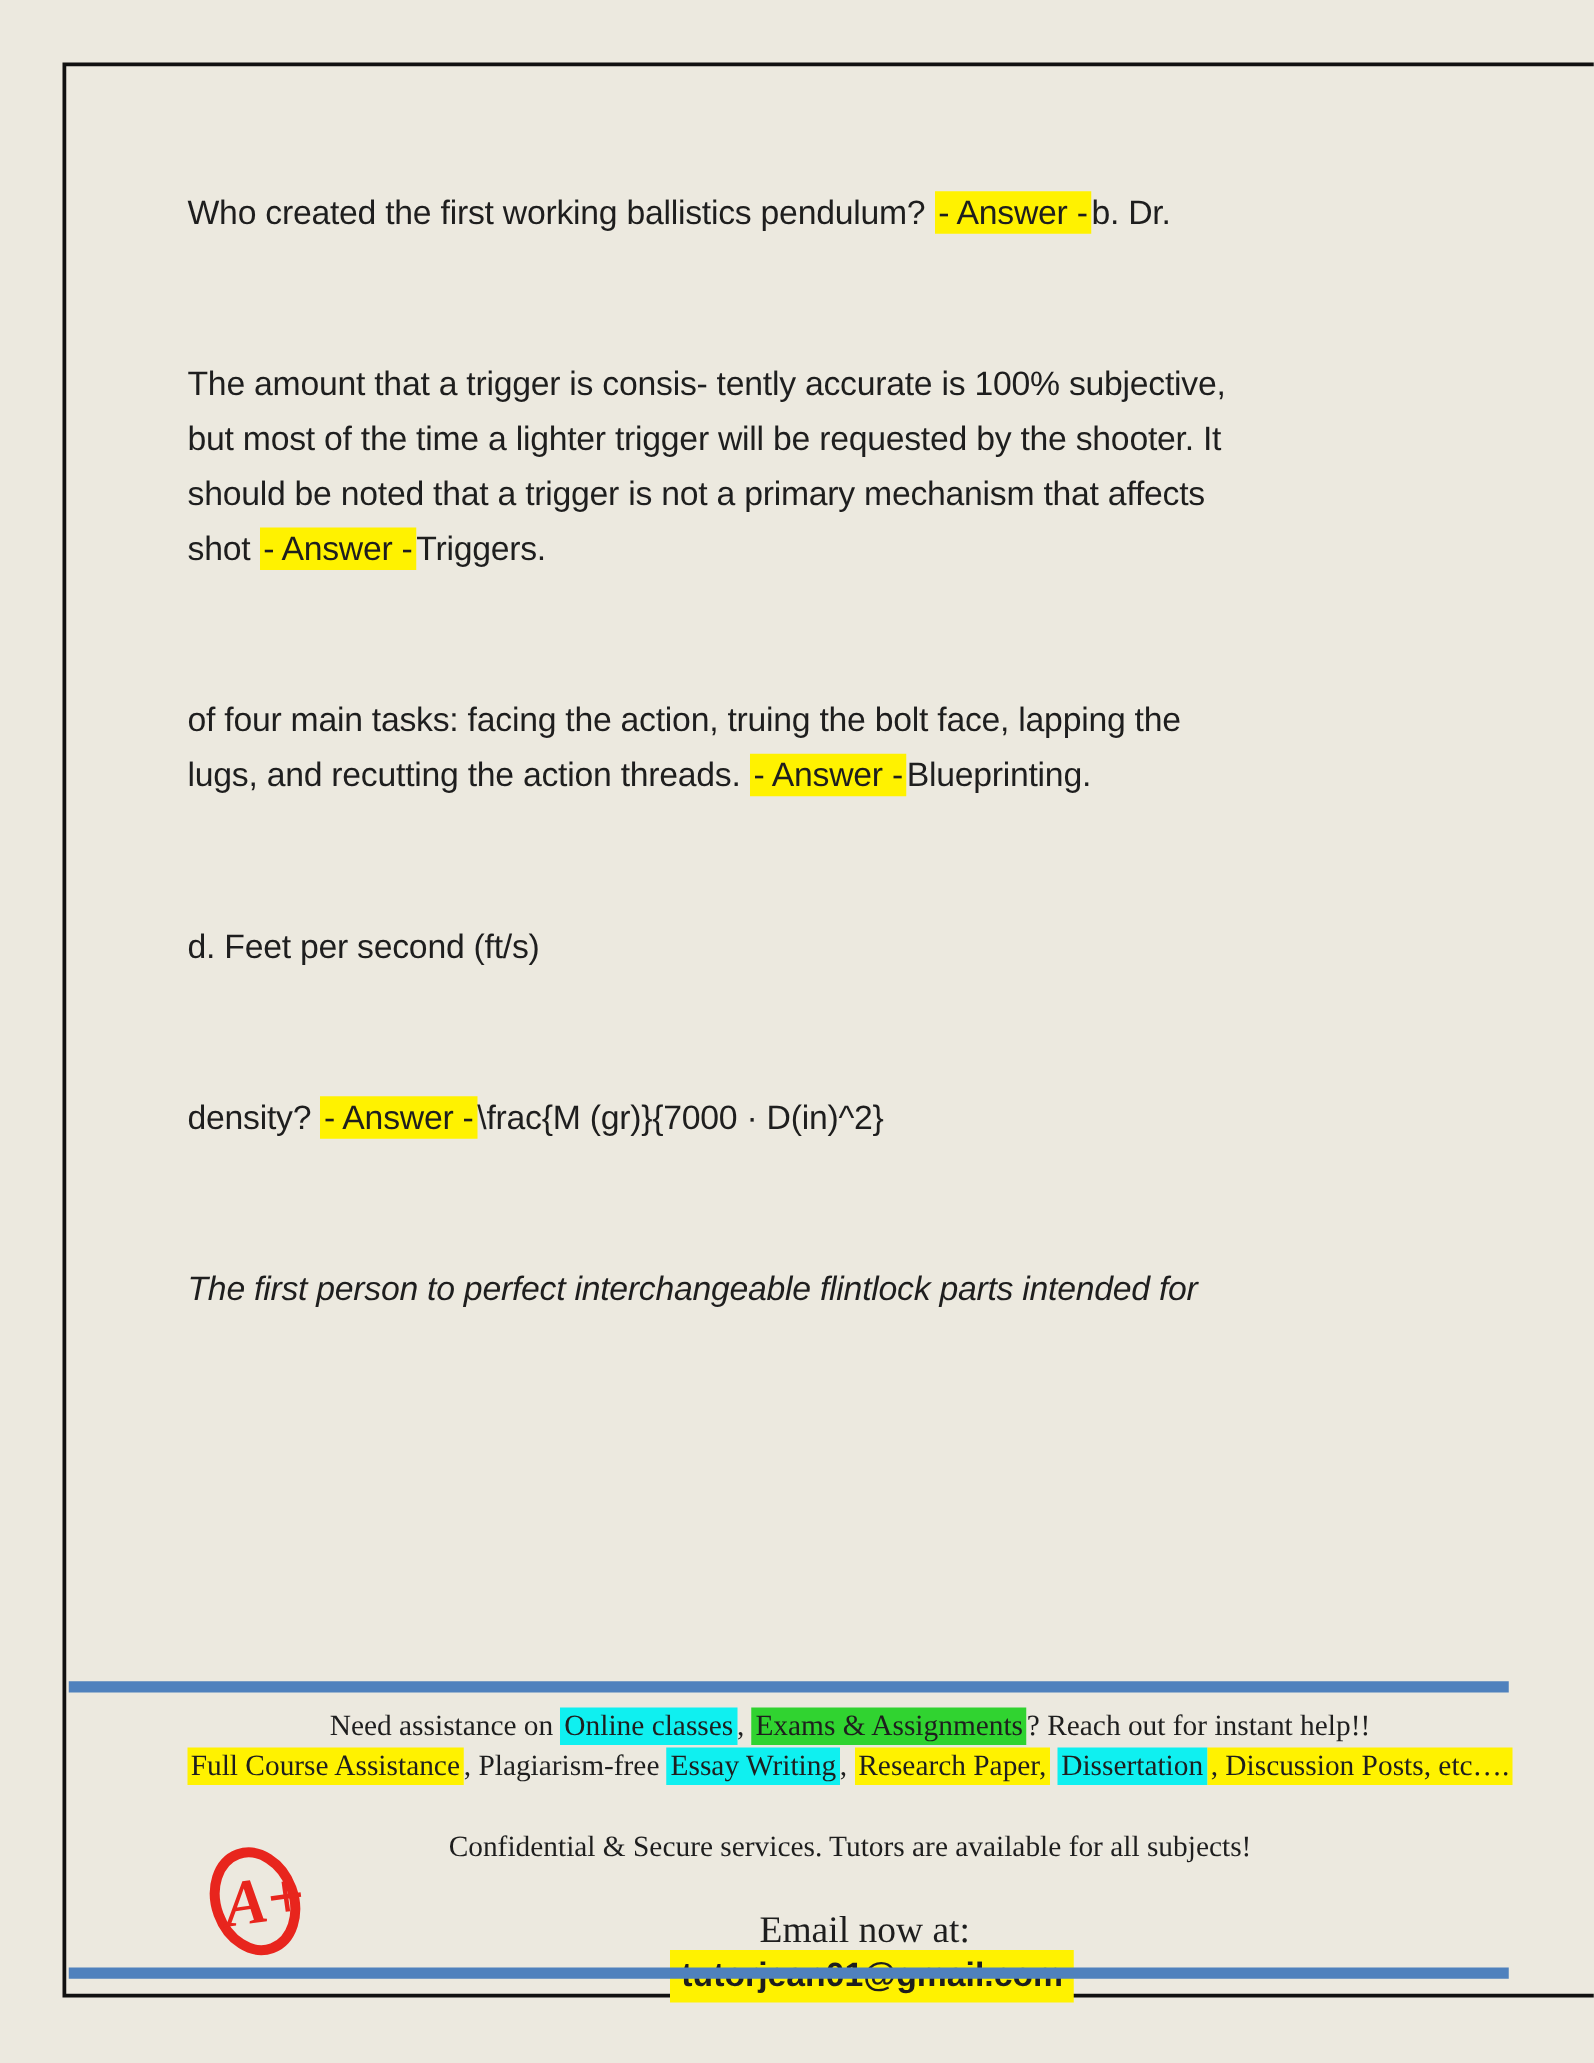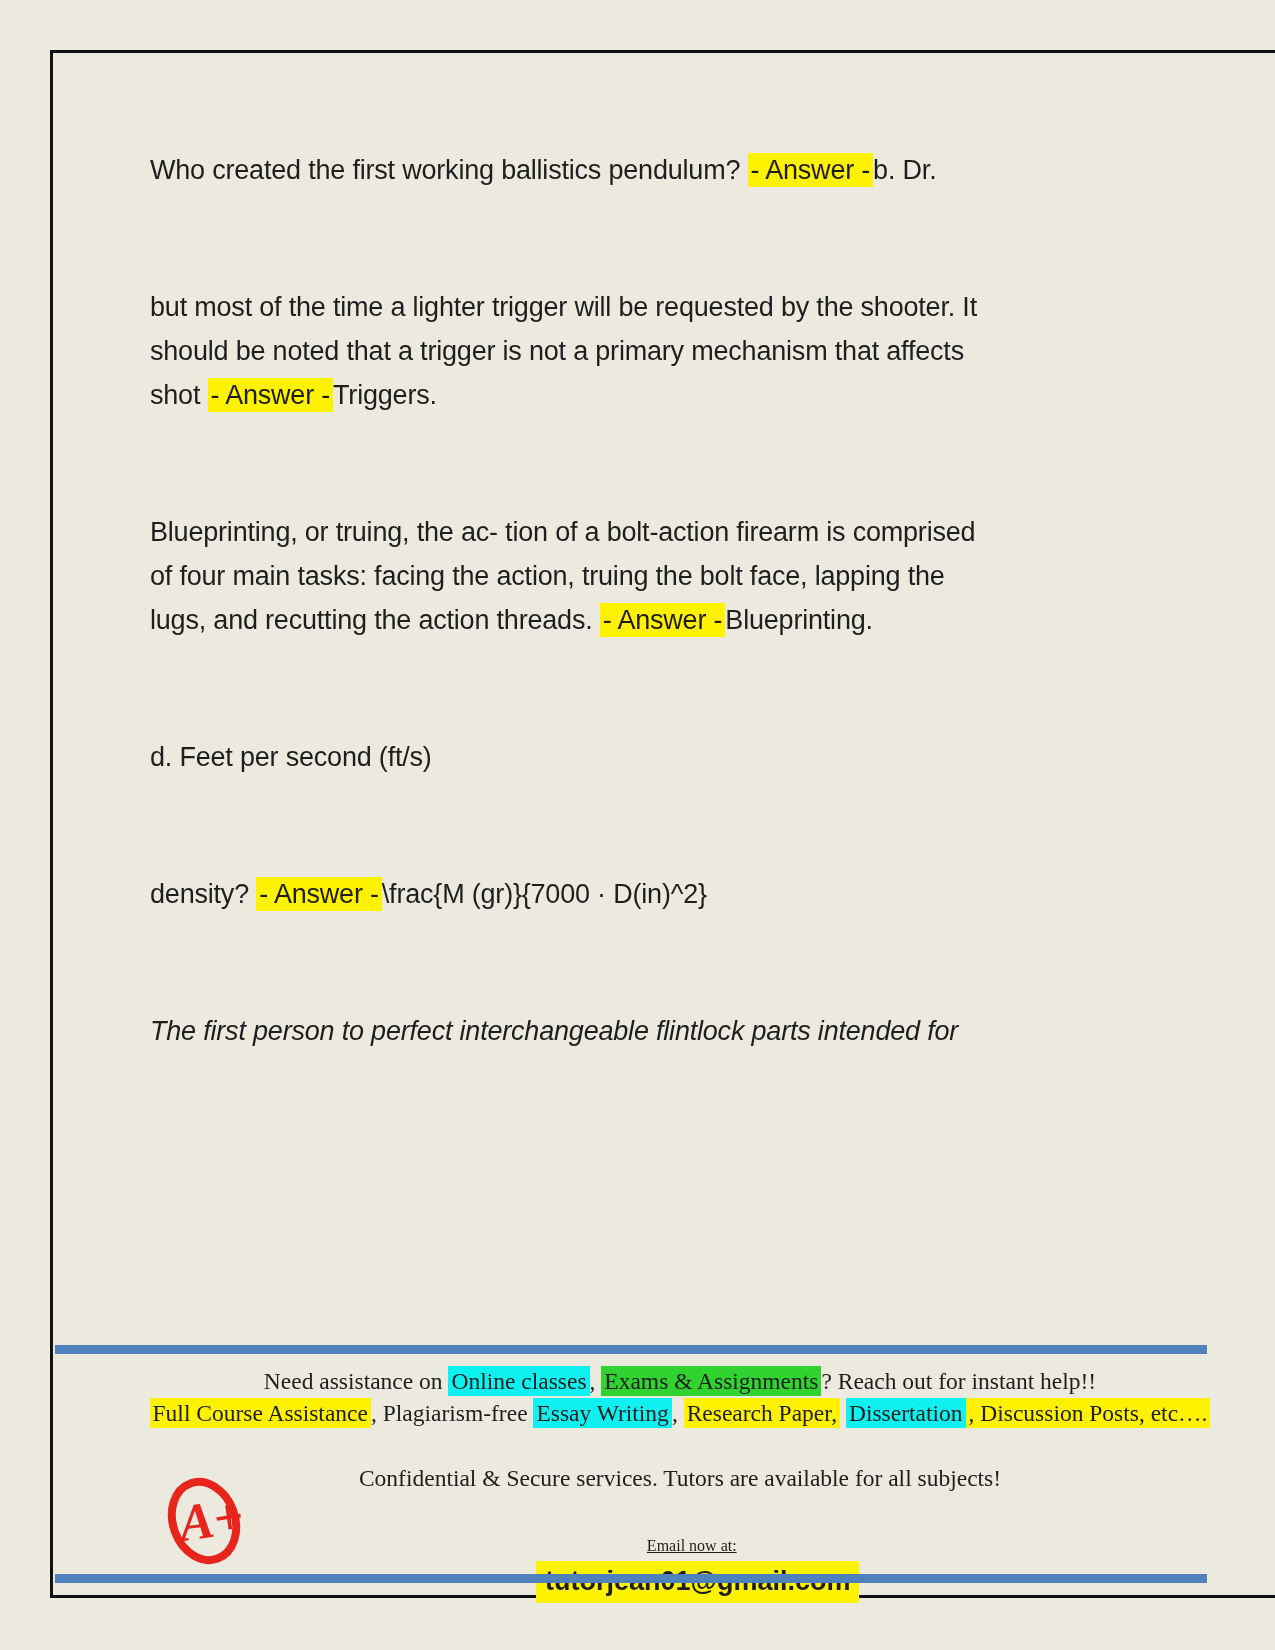--- a/index.html
+++ b/index.html
@@ -62,23 +62,22 @@
     font-size:23.5px;
     line-height:30px;
     white-space:pre;
   }
   .fline1{top:1313px;}
   .fline2{top:1345px;}
   .confidential{top:1410px;}
   .email-line{top:1445px;height:44px;}
   .email-label{
     font-family:"Liberation Serif",serif;
-    font-size:16px;
+    font-size:30px;
     vertical-align:middle;
-    text-decoration:underline;
   }
   .email-value{
     display:inline-block;
     margin-left:12px;
     background:var(--hl-yellow);
     font-family:"Liberation Sans",sans-serif;
     font-weight:bold;
     font-size:27px;
     padding:5px 9px 7px 9px;
     vertical-align:middle;
@@ -92,26 +91,26 @@
 </head>
 <body>
 
 <div class="frame">
 
   <div class="qa-content">
       <div class="para">
         <div class="line"><span>Who created the first working ballistics pendulum? </span><span class="hl hl-yellow">- Answer -</span><span>b. Dr.</span></div>
       </div>
       <div class="para">
+        <div class="line"><span>The amount that a trigger is consis- tently accurate is 100% subjective,</span></div>
         <div class="line"><span>but most of the time a lighter trigger will be requested by the shooter. It</span></div>
         <div class="line"><span>should be noted that a trigger is not a primary mechanism that affects</span></div>
         <div class="line"><span>shot </span><span class="hl hl-yellow">- Answer -</span><span>Triggers.</span></div>
       </div>
       <div class="para">
-        <div class="line"><span>Blueprinting, or truing, the ac- tion of a bolt-action firearm is comprised</span></div>
         <div class="line"><span>of four main tasks: facing the action, truing the bolt face, lapping the</span></div>
         <div class="line"><span>lugs, and recutting the action threads. </span><span class="hl hl-yellow">- Answer -</span><span>Blueprinting.</span></div>
       </div>
       <div class="para">
         <div class="line"><span>d. Feet per second (ft/s)</span></div>
       </div>
       <div class="para">
         <div class="line"><span>density? </span><span class="hl hl-yellow">- Answer -</span><span>\frac{M (gr)}{7000 · D(in)^2}</span></div>
       </div>
       <div class="para">

